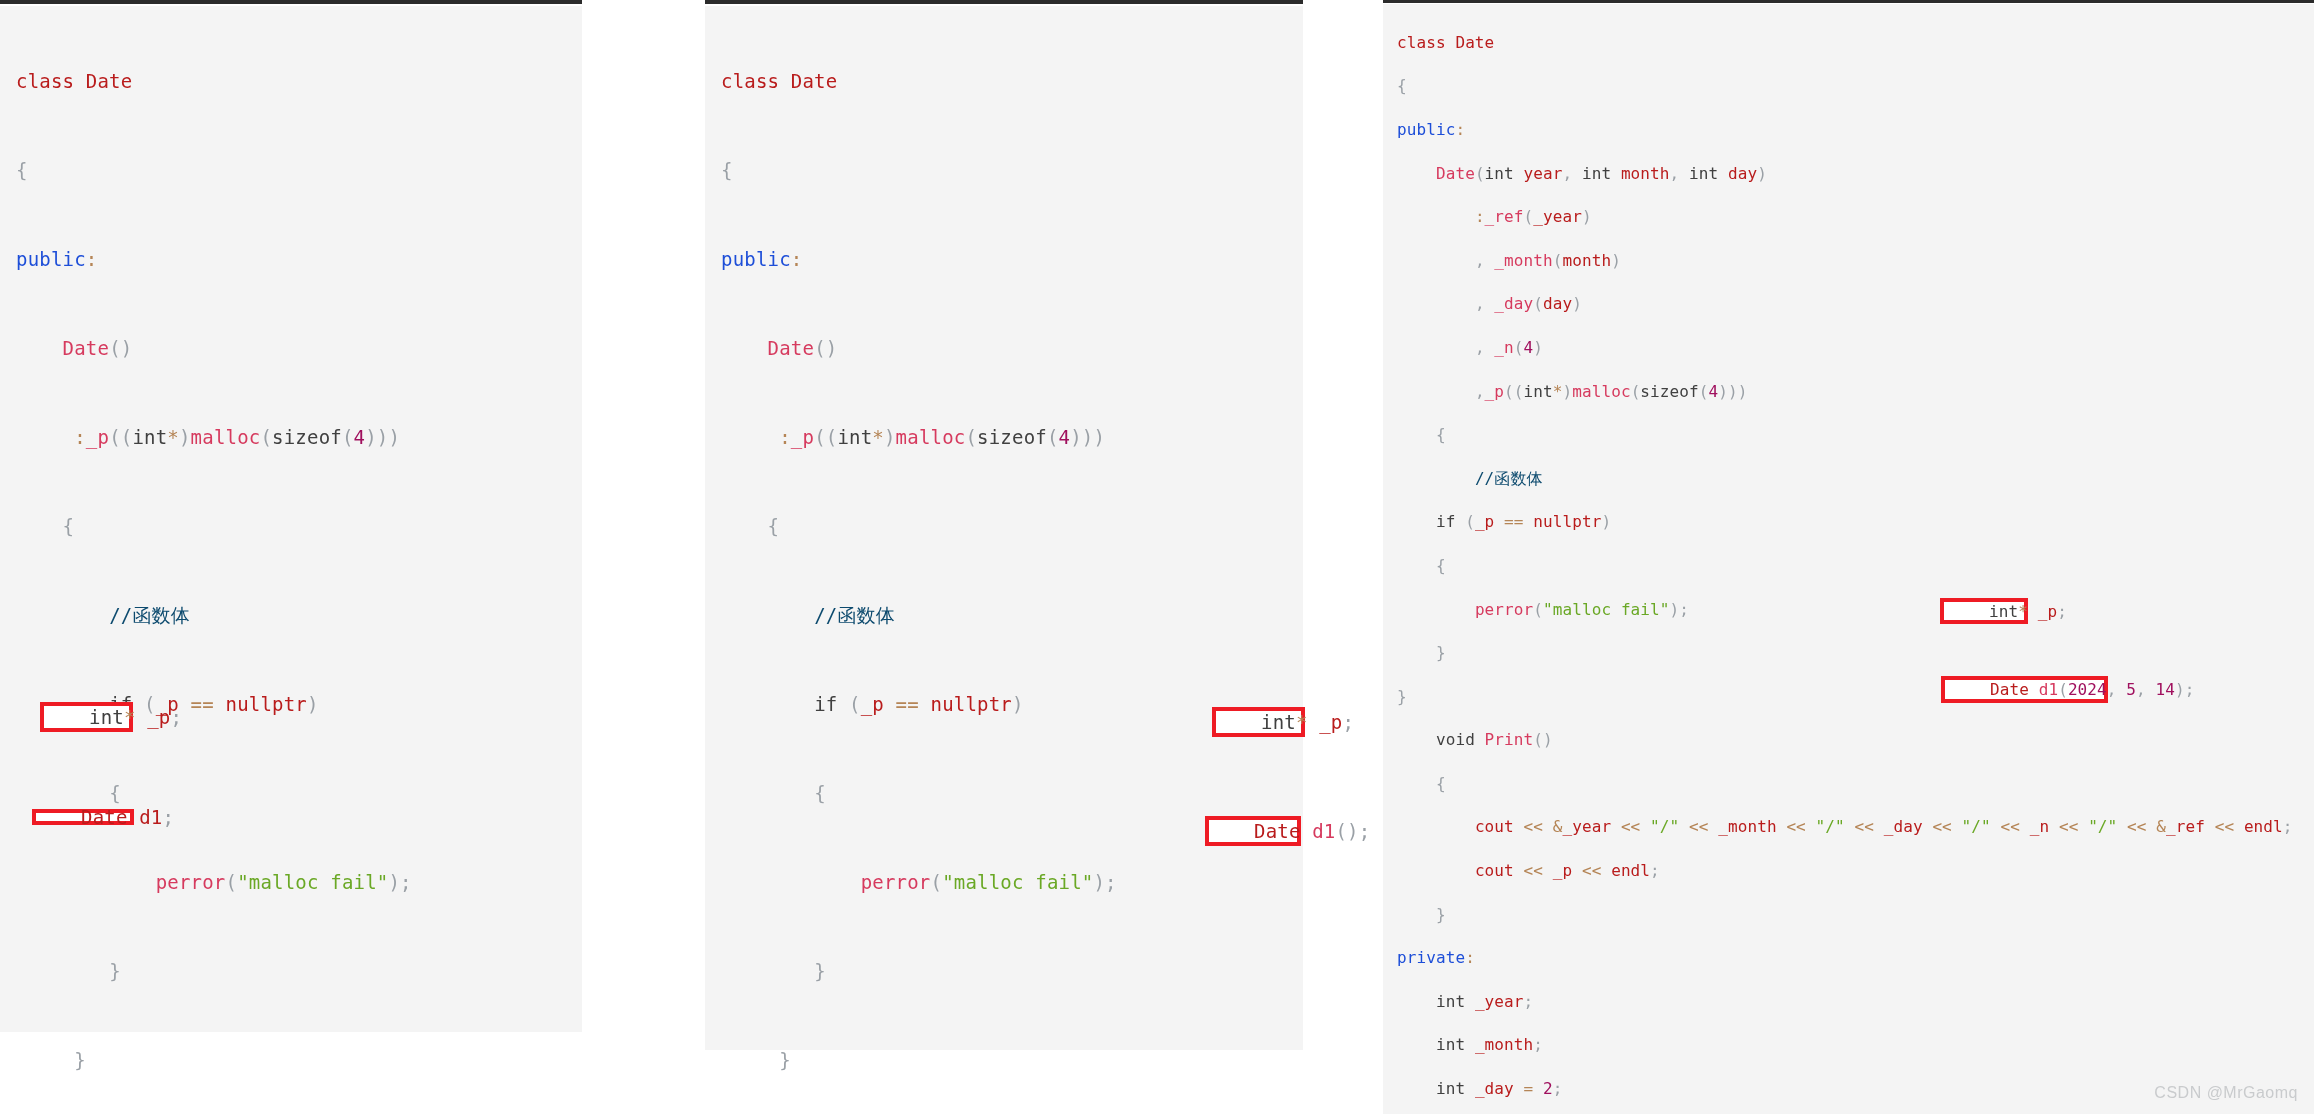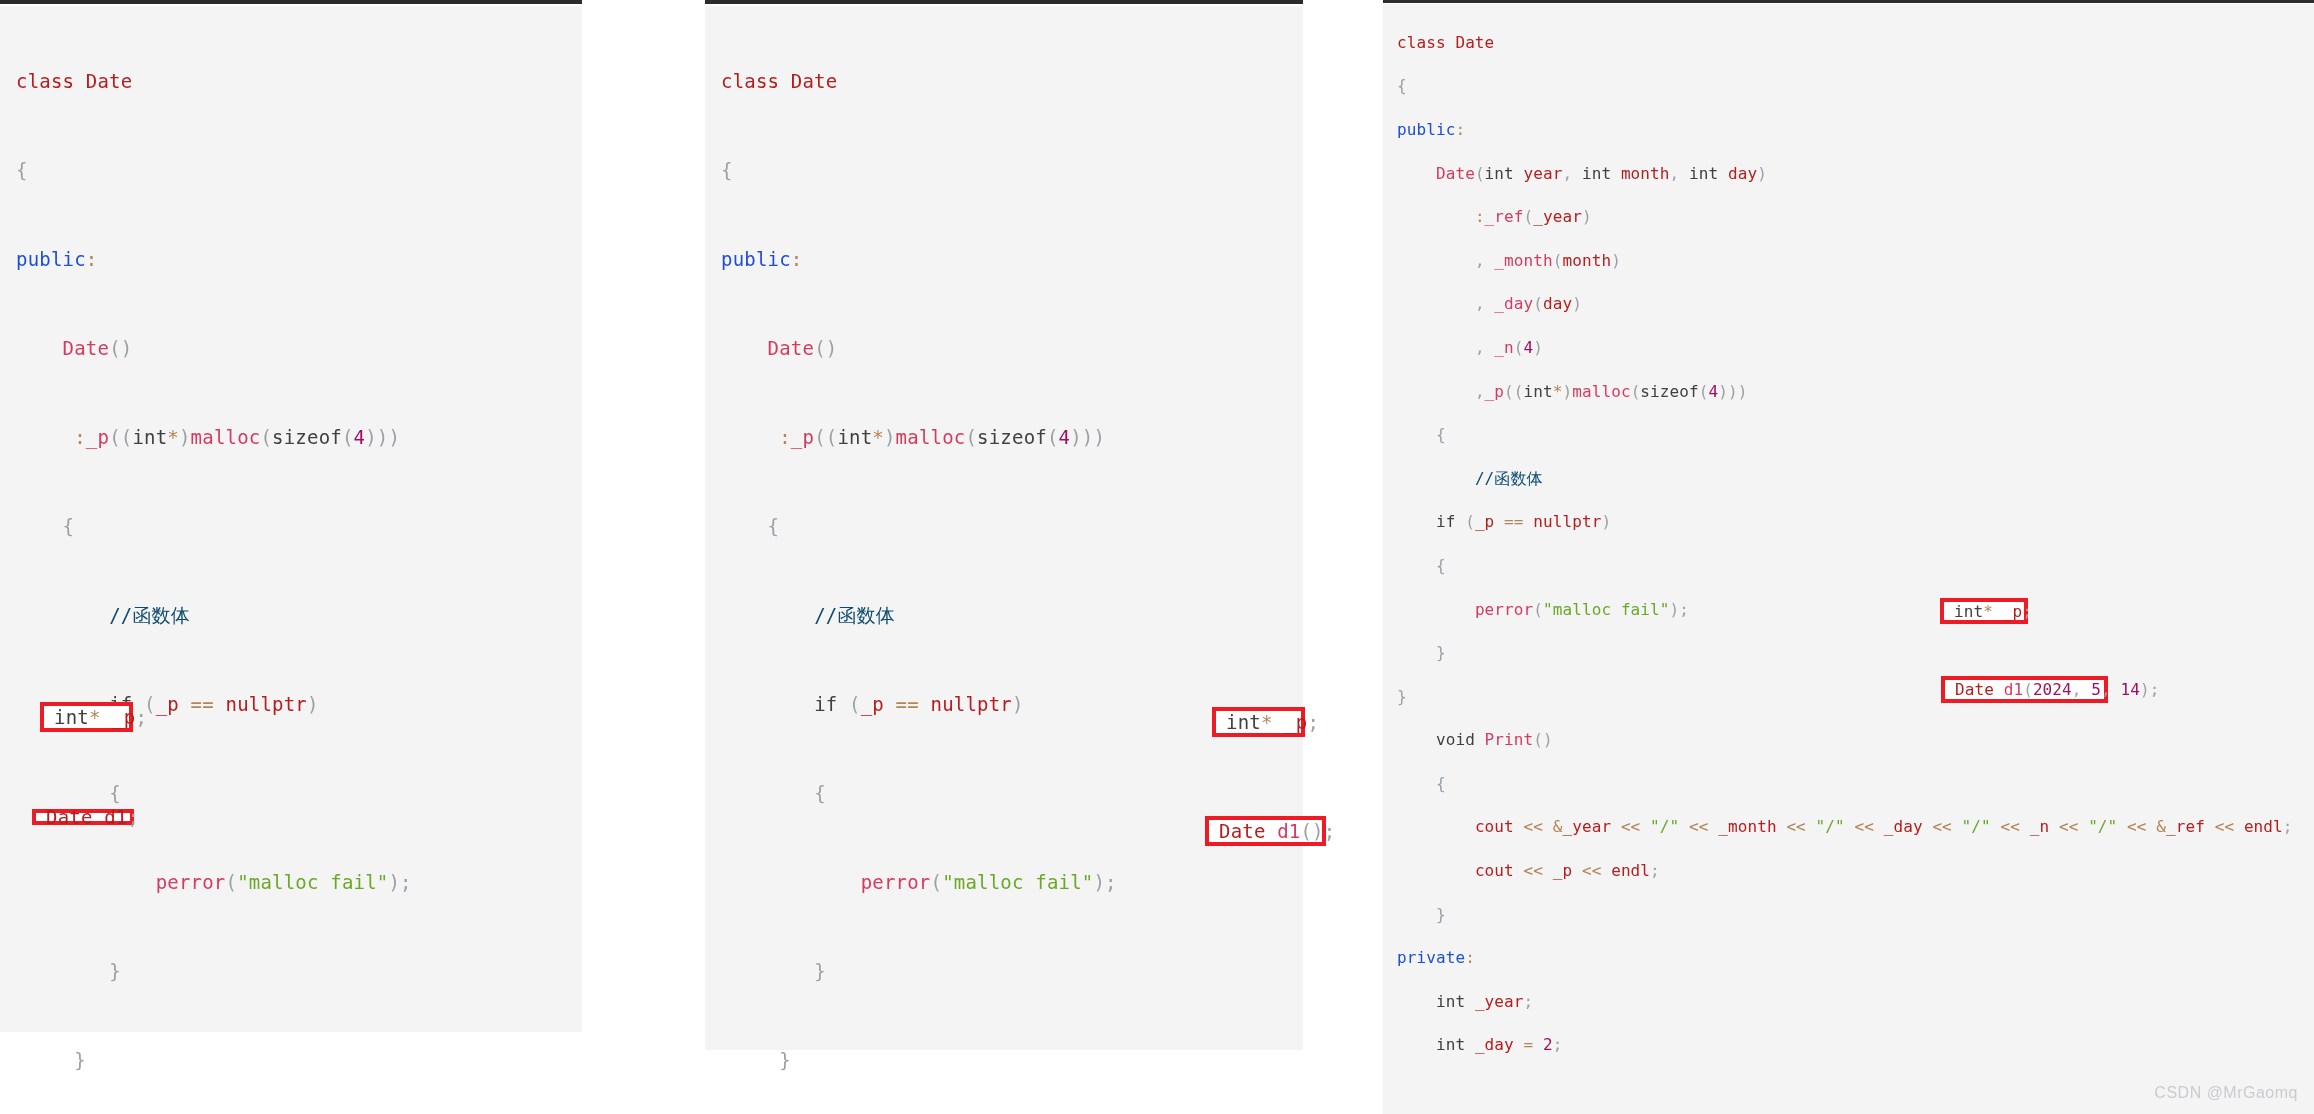--- a/index.html
+++ b/index.html
@@ -38,21 +38,21 @@
   .cmt  {color:#0c4a6e;}       
   .pun  {color:#9aa0a6;}       
   .op   {color:#b58556;}       
   .lbl  {color:#1d4ed8;}       
   .colon{color:#b58556;}
   .pln  {color:#b91c1c;}
 
   
   .redbox{position:absolute;border:4px solid #ee1b24;background:#ffffff;
           box-sizing:border-box;z-index:5;display:flex;align-items:center;}
-  .redbox .inner{white-space:pre;}
+  .redbox .inner{white-space:pre;margin-left:35px;}
   #panel-1 .redbox .inner,#panel-2 .redbox .inner{font-size:19px;padding-left:10px;letter-spacing:0.2px;}
   #panel-3 .redbox .inner{font-size:16px;padding-left:10px;letter-spacing:0.1px;}
 
   .watermark{position:absolute;right:16px;bottom:12px;
              font-family:"Liberation Sans",sans-serif;font-size:16px;
              color:#c9cbcd;letter-spacing:0.5px;}
 </style>
 </head>
 <body>
 
@@ -124,21 +124,21 @@
 
 
 
 
   </div>
 
   <div class="redbox" style="left:-1px;top:701px;width:93px;height:30px;transform:translateX(508px);">
     <span class="inner"><span class="kw">int</span><span class="op">*</span> <span class="pln">_p</span><span class="pun">;</span></span>
   </div>
 
-  <div class="redbox" style="left:-1px;top:810px;width:121px;height:30px;transform:translateX(501px);">
+  <div class="redbox" style="left:-1px;top:810px;width:96px;height:30px;transform:translateX(501px);">
     <span class="inner"><span class="pln">Date </span><span class="fn">d1</span><span class="pun">();</span></span>
   </div>
 </div>
 
 <div class="panel" id="panel-3">
   <div class="code">
 <div class="ln"><span class="pln">class Date</span></div>
 <div class="ln"><span class="pun">{</span></div>
 <div class="ln"><span class="lbl">public</span><span class="colon">:</span></div>
 <div class="ln">    <span class="fn">Date</span><span class="pun">(</span><span class="kw">int</span> <span class="pln">year</span><span class="pun">,</span> <span class="kw">int</span> <span class="pln">month</span><span class="pun">,</span> <span class="kw">int</span> <span class="pln">day</span><span class="pun">)</span></div>
@@ -154,20 +154,21 @@
 <div class="ln">        <span class="fn">perror</span><span class="pun">(</span><span class="str">"malloc fail"</span><span class="pun">);</span></div>
 <div class="ln">    <span class="pun">}</span></div>
 <div class="ln"><span class="pun">}</span></div>
 <div class="ln">    <span class="kw">void</span> <span class="fn">Print</span><span class="pun">()</span></div>
 <div class="ln">    <span class="pun">{</span></div>
 <div class="ln">        <span class="pln">cout</span> <span class="op">&lt;&lt;</span> <span class="op">&amp;</span><span class="pln">_year</span> <span class="op">&lt;&lt;</span> <span class="str">"/"</span> <span class="op">&lt;&lt;</span> <span class="pln">_month</span> <span class="op">&lt;&lt;</span> <span class="str">"/"</span> <span class="op">&lt;&lt;</span> <span class="pln">_day</span> <span class="op">&lt;&lt;</span> <span class="str">"/"</span> <span class="op">&lt;&lt;</span> <span class="pln">_n</span> <span class="op">&lt;&lt;</span> <span class="str">"/"</span> <span class="op">&lt;&lt;</span> <span class="op">&amp;</span><span class="pln">_ref</span> <span class="op">&lt;&lt;</span> <span class="pln">endl</span><span class="pun">;</span></div>
 <div class="ln">        <span class="pln">cout</span> <span class="op">&lt;&lt;</span> <span class="pln">_p</span> <span class="op">&lt;&lt;</span> <span class="pln">endl</span><span class="pun">;</span></div>
 <div class="ln">    <span class="pun">}</span></div>
 <div class="ln"><span class="lbl">private</span><span class="colon">:</span></div>
 <div class="ln">    <span class="kw">int</span> <span class="pln">_year</span><span class="pun">;</span></div>
+<div class="ln">    <span class="kw">int</span> <span class="pln">_month</span><span class="pun">;</span></div>
 <div class="ln">    <span class="kw">int</span> <span class="pln">_day</span> <span class="op">=</span> <span class="num">2</span><span class="pun">;</span></div>
 
 
 
 
 
 
 
 
 

